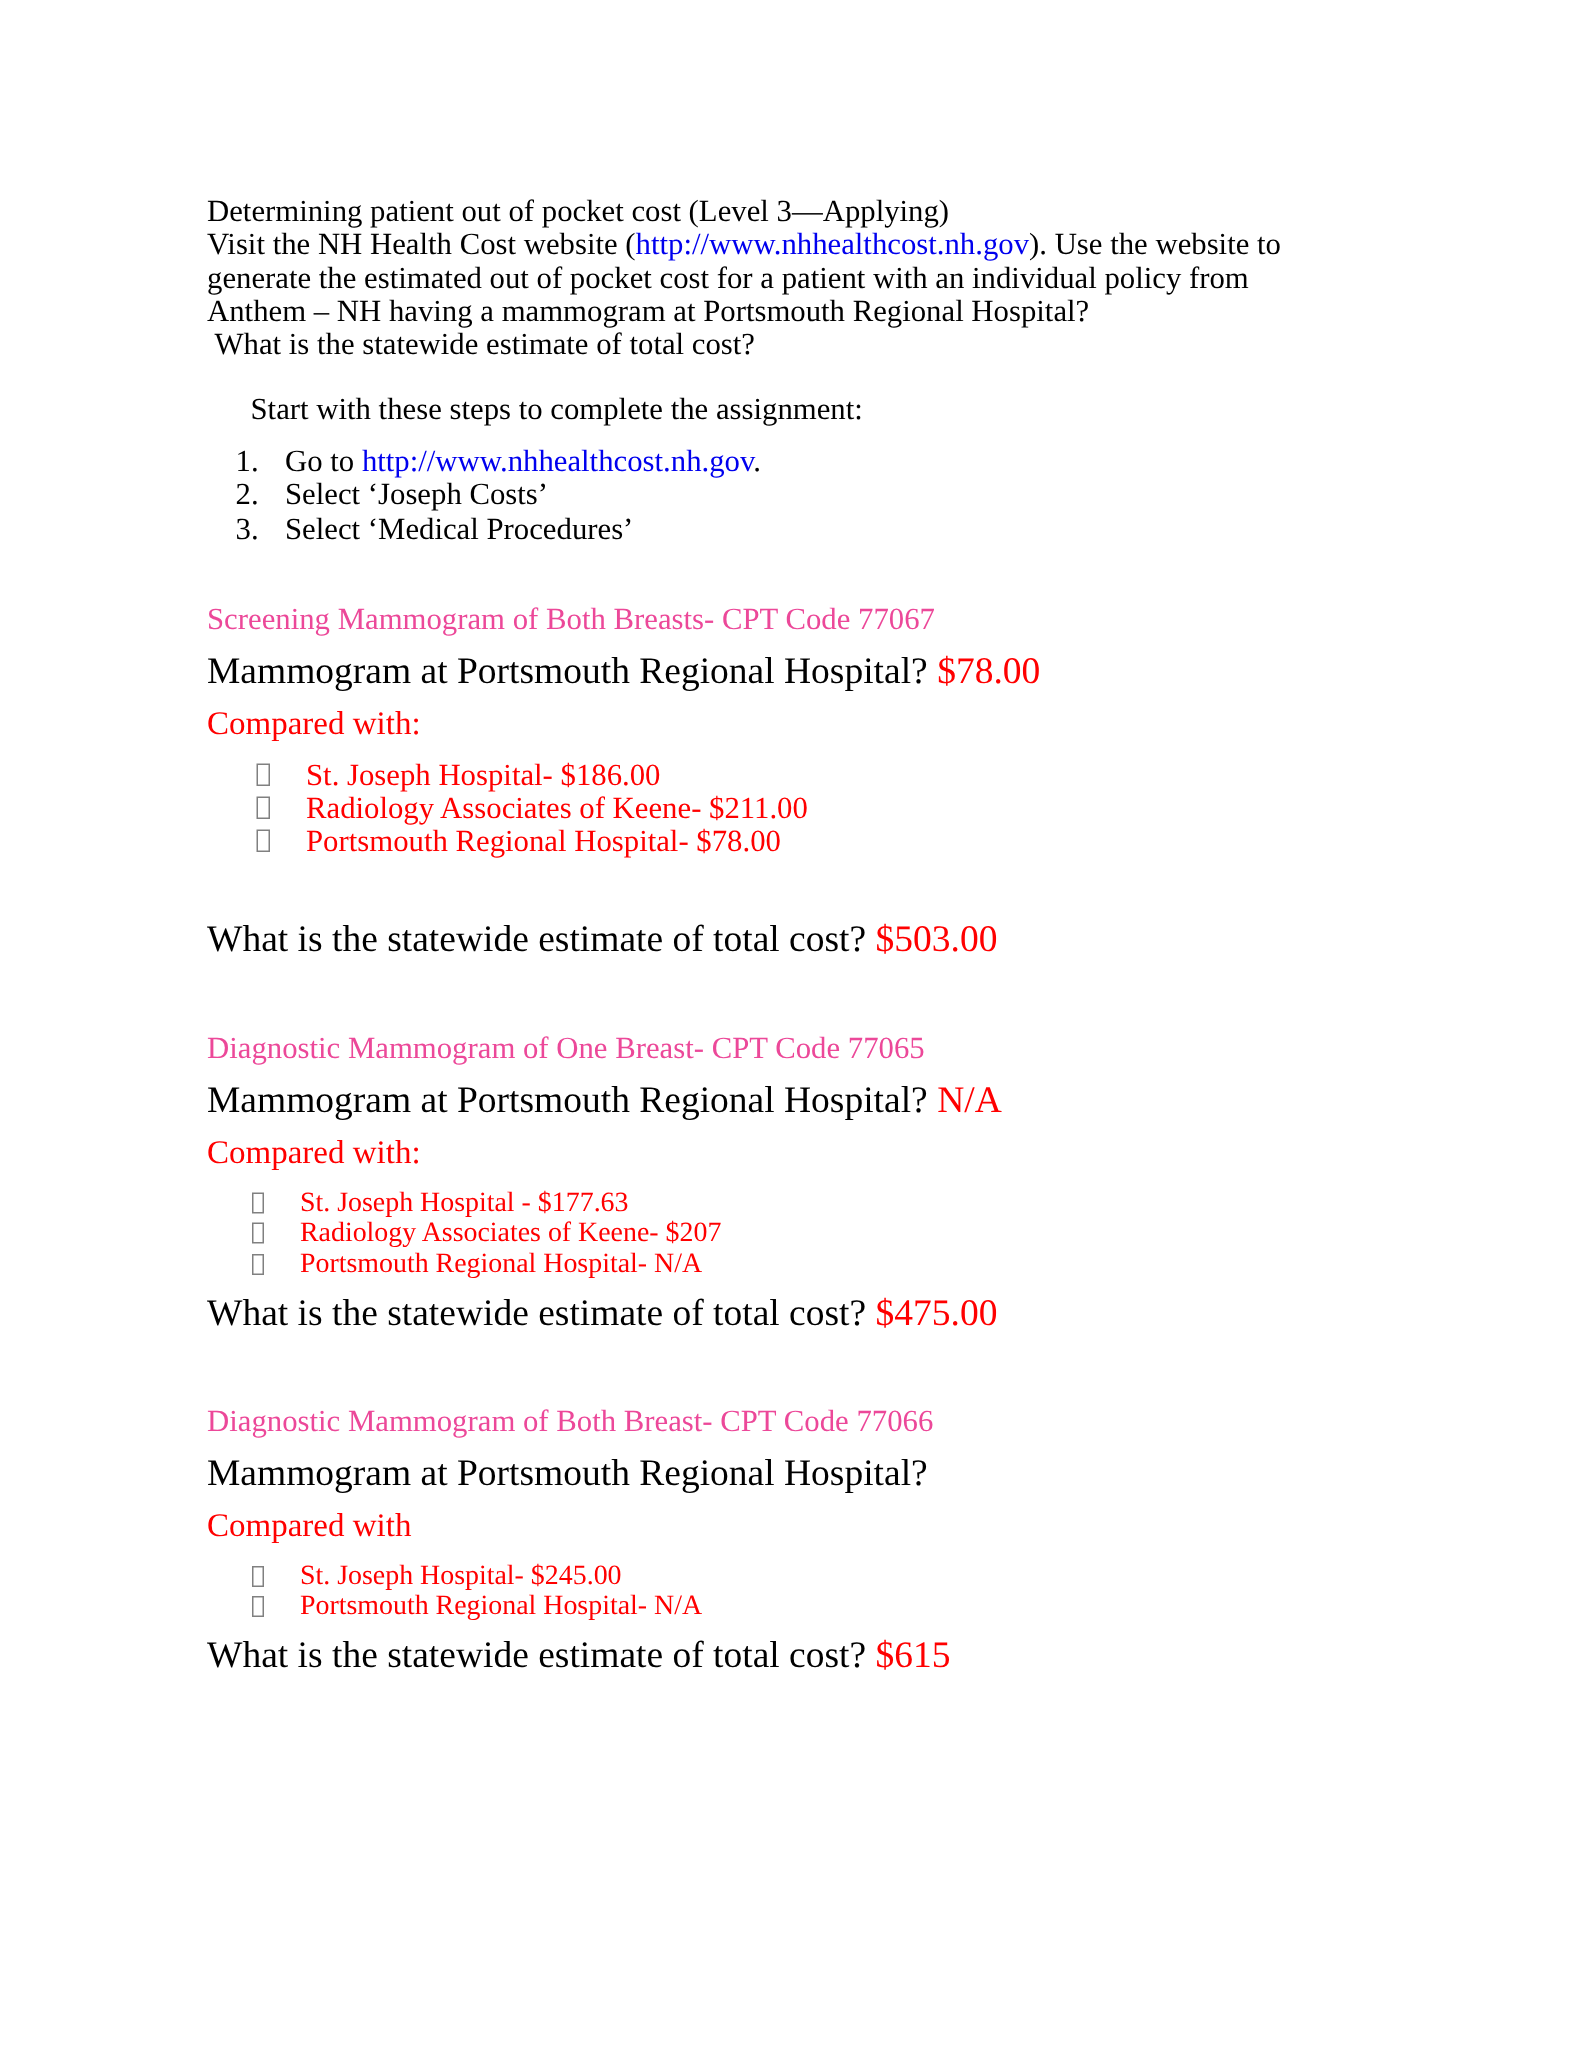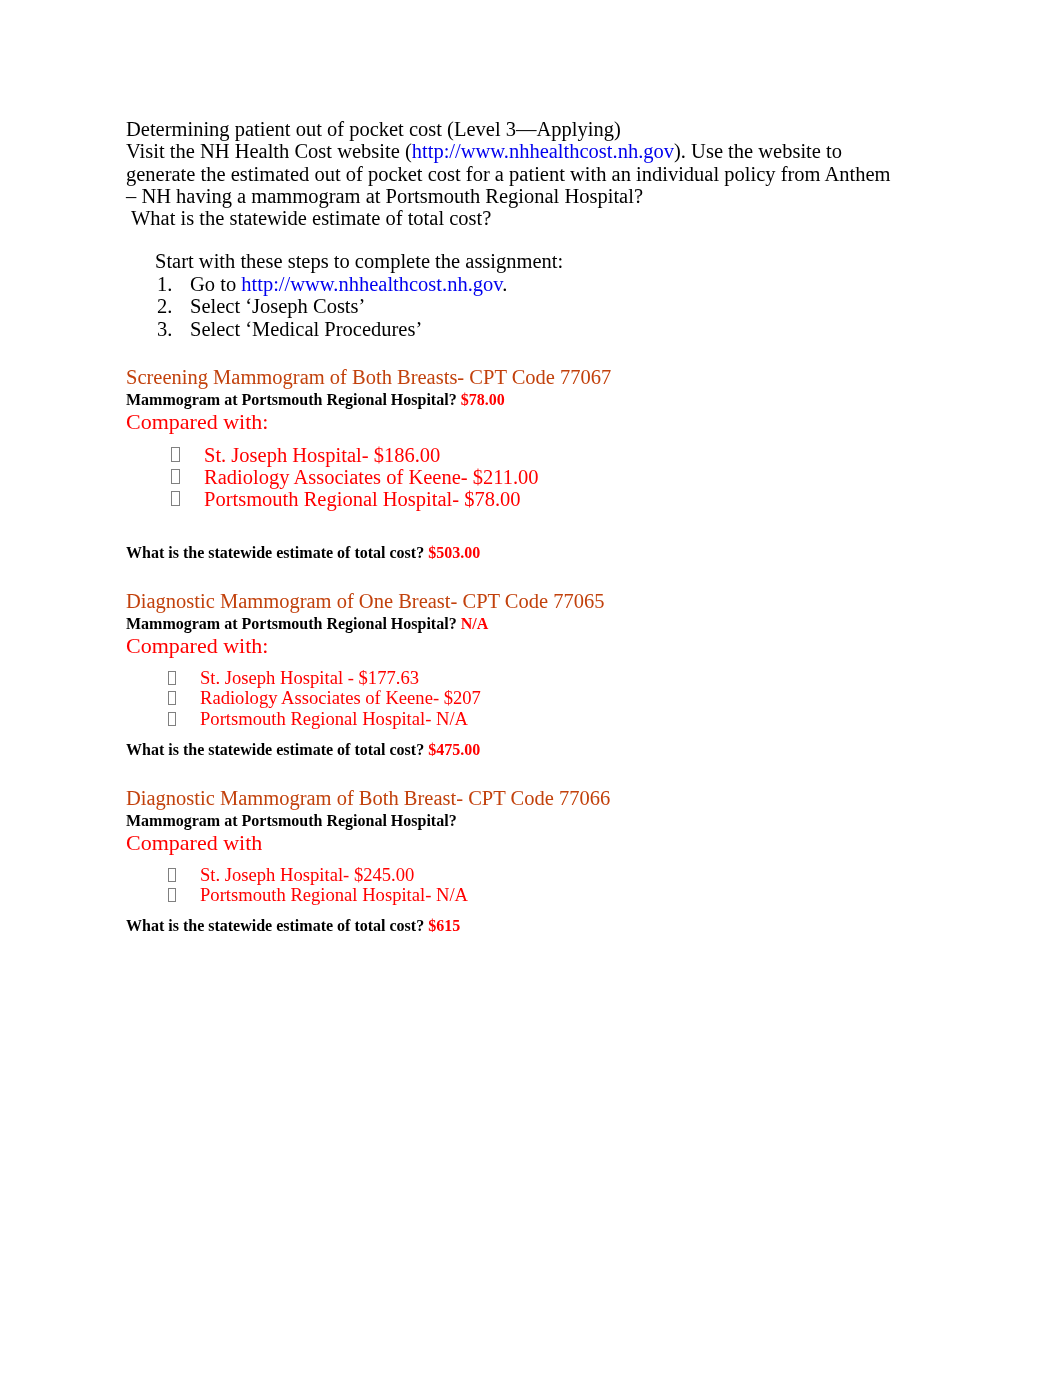--- a/index.html
+++ b/index.html
@@ -21,21 +21,21 @@
     height: 1377px;
     background: #ffffff;
     box-sizing: border-box;
     padding: 118px 126px 0 126px;
   }
   .doc {
     width: 768px;
   }
   
   p {
-    margin: 0;
+    margin: 12px;
     font-size: 20.5px;
     line-height: 22.3px;
     color: #000000;
   }
   .red { color: #FF0000; }
   .black { color: #000000; }
   .link {
     color: #0000EE;
     text-decoration: none;
   }
@@ -72,26 +72,25 @@
   ol.steps li .num {
     position: absolute;
     left: 2px;
     top: 0;
   }
   
   .section { }
   .sec-head {
     font-size: 20.5px;
     line-height: 22.5px;
-    color: #c2410c;
+    color: #ec4899;
   }
   .sec-line {
-    font-size: 16px;
-    line-height: 22.5px;
-    font-weight: bold;
+    font-size: 25px;
+    line-height: 22.5px;
   }
   .compared {
     font-size: 22px;
     line-height: 22.5px;
     color: #FF0000;
   }
   
   ul.bul {
     margin: 10px;
     padding: 0;

